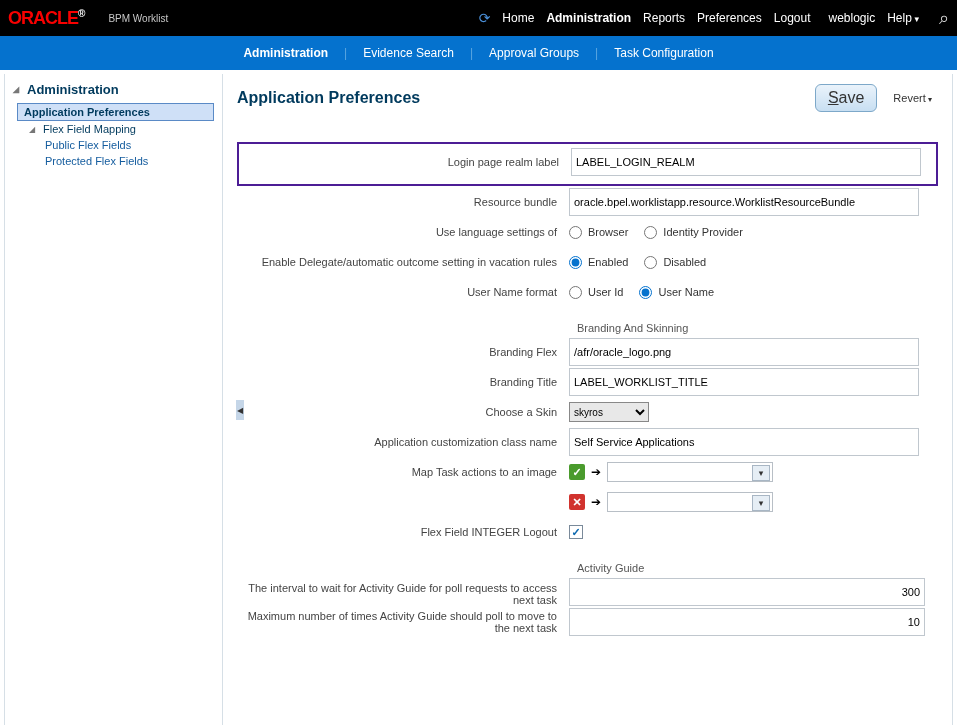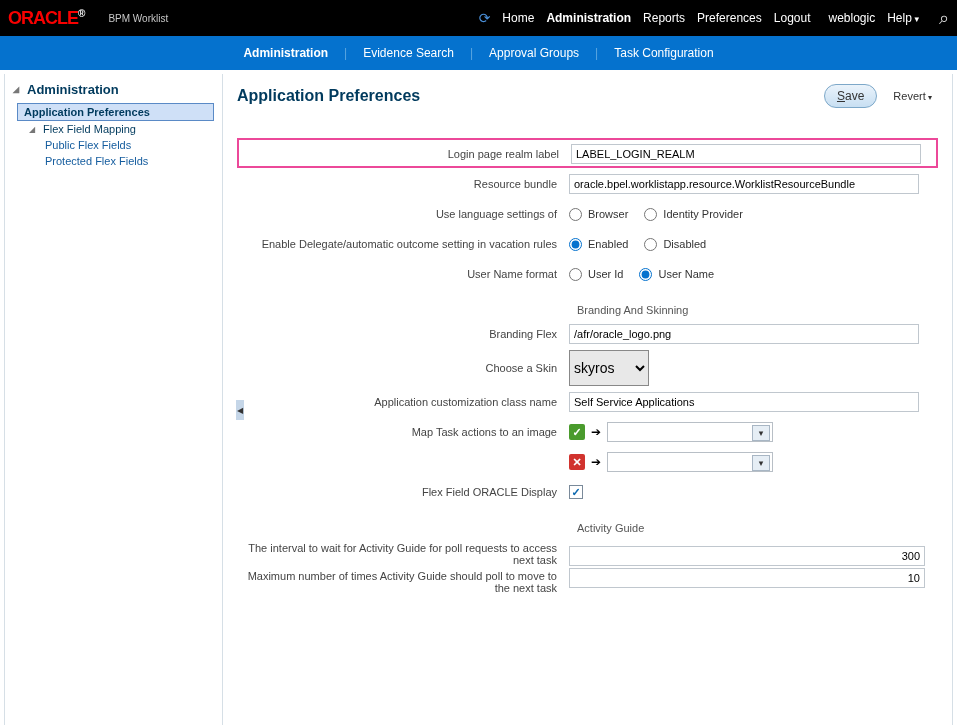--- a/index.html
+++ b/index.html
@@ -34,37 +34,37 @@
   .tree-item.selected { background: #cfe0f7; border:1px solid #5a8ac6; color:#003a5d; font-weight:bold; margin-right:8px;}
   .tree-item.child { padding-left: 28px; color:#145c9e;}
   .tree-item.sub { padding-left:12px;}
   .tri { font-size:8px; color:#777; display:inline-block; width:10px;}
   
   .collapse-handle { position:absolute; left:236px; top:400px; width:8px; height:20px; background:#c5d6e8; font-size:8px; display:flex; align-items:center; justify-content:center; cursor:pointer;}
   
   .content { flex: 1; padding: 10px 14px; overflow:hidden;}
   .content-header { display:flex; align-items:center; margin-bottom:30px;}
   .content-title { font-size: 16px; color: #003a5d; font-weight:bold; flex:1;}
-  .btn { border:1px solid #b0bccd; background:linear-gradient(#f5f9fc,#e1e9f0); padding:4px 12px; border-radius:12px; cursor:pointer; font-size:12px; color:#333;}
+  .btn { border:1px solid #b0bccd; background:linear-gradient(#f5f9fc,#e1e9f0); padding:4px 12px; border-radius:6px; cursor:pointer; font-size:16px; color:#333;}
   .btn-save { background: linear-gradient(#eaf3fb,#c8dff2); border-color:#7da8c9; margin-right:10px;}
   .btn-save u { text-decoration: underline;}
   .revert { cursor:pointer; padding:4px 6px; color:#333;}
   .revert::after{ content:" ▾"; font-size:8px;}
   
   .form-area { font-size:11px; color:#333;}
   .row { display:flex; align-items:center; min-height:28px; gap:6px; margin-bottom:2px;}
   .lbl { width: 326px; text-align:right; color:#444; padding-right:6px;}
   .ctrl { flex:1; display:flex; align-items:center; gap:6px; }
-  input[type=text], .ti { border:1px solid #c0c7ce; padding:2px 4px; font-size:11px; background:#fff; height:20px; font-family:inherit;}
+  input[type=text], .ti { border:1px solid #c0c7ce; padding:2px 4px; font-size:11px; background:#fff; height:28px; font-family:inherit;}
   .w350 { width:350px;}
   .w-right { width:356px; text-align:right; padding-right:4px;}
   .radio-lbl { margin-right:10px; color:#333;}
   .section-head { text-align:left; padding-left:340px; color:#555; margin-top:16px; margin-bottom:4px;}
-  .red-box { border:2px solid #ec4899; padding:4px 2px 2px 0; }
-  select { border:1px solid #888; background:#e8e8e8; height:36px; font-size:14px;}
+  .red-box { border:2px solid #4c1d95; padding:4px 2px 8px 0; }
+  select { border:1px solid #888; background:#e8e8e8; height:20px; font-size:10px;}
   .sel-combo { width:80px;}
   .dropdown-empty { width:166px; border:1px solid #b8bfc6; height:20px; background:#fff; position:relative;}
   .dropdown-empty::after { content:"▾"; position:absolute; right:2px; top:2px; background:#e6eef5; border:1px solid #a8b6c4; width:16px; height:14px; text-align:center; font-size:9px; line-height:14px;}
   .chk { width:14px; height:14px; border:1px solid #7a8a9a; display:inline-flex; align-items:center; justify-content:center; background:#fff;}
   .chk.checked { background:#fff; color:#0e6ab0; font-weight:bold;}
   .sq { width:16px; height:16px; display:inline-flex; align-items:center; justify-content:center; color:#fff; font-weight:bold; font-size:11px; border-radius:2px;}
   .sq-green{ background:#4a9b2d;}
   .sq-red{ background:#d1332e;}
   .arrow-r { font-size:12px; color:#000;}
   input[type=radio]{ accent-color:#0572ce; margin:0;}
@@ -179,20 +179,26 @@
 
       <div class="section-head">Branding And Skinning</div>
 
       <div class="row">
         <div class="lbl">Branding Flex</div>
         <div class="ctrl">
             <input class="ti w350" type="text" value="/afr/oracle_logo.png" style="">
           </div>
       </div>
 
+      <div class="row">
+        <div class="lbl">Branding Title</div>
+        <div class="ctrl">
+            <input class="ti w350" type="text" value="LABEL_WORKLIST_TITLE" style="">
+          </div>
+      </div>
 
       <div class="row">
         <div class="lbl">Choose a Skin</div>
         <div class="ctrl">
           <select class="sel-combo">
             <option>skyros</option>
           </select>
         </div>
       </div>
 
@@ -215,21 +221,21 @@
         <div class="lbl"></div>
         <div class="ctrl">
           <span class="sq sq-red">✕</span>
           <span class="arrow-r">➔</span>
           <div class="dropdown-empty"></div>
         </div>
       </div>
 
 
       <div class="row">
-        <div class="lbl">Flex Field ORACLE Display</div>
+        <div class="lbl">Flex Field INTEGER Logout</div>
         <div class="ctrl">
           <span class="chk checked">✓</span>
         </div>
       </div>
 
       <div class="section-head">Activity Guide</div>
 
       <div class="row" style="align-items:flex-end;">
         <div class="lbl" style="padding-top:2px;">The interval to wait for Activity Guide for poll requests to access next task</div>
         <div class="ctrl">

